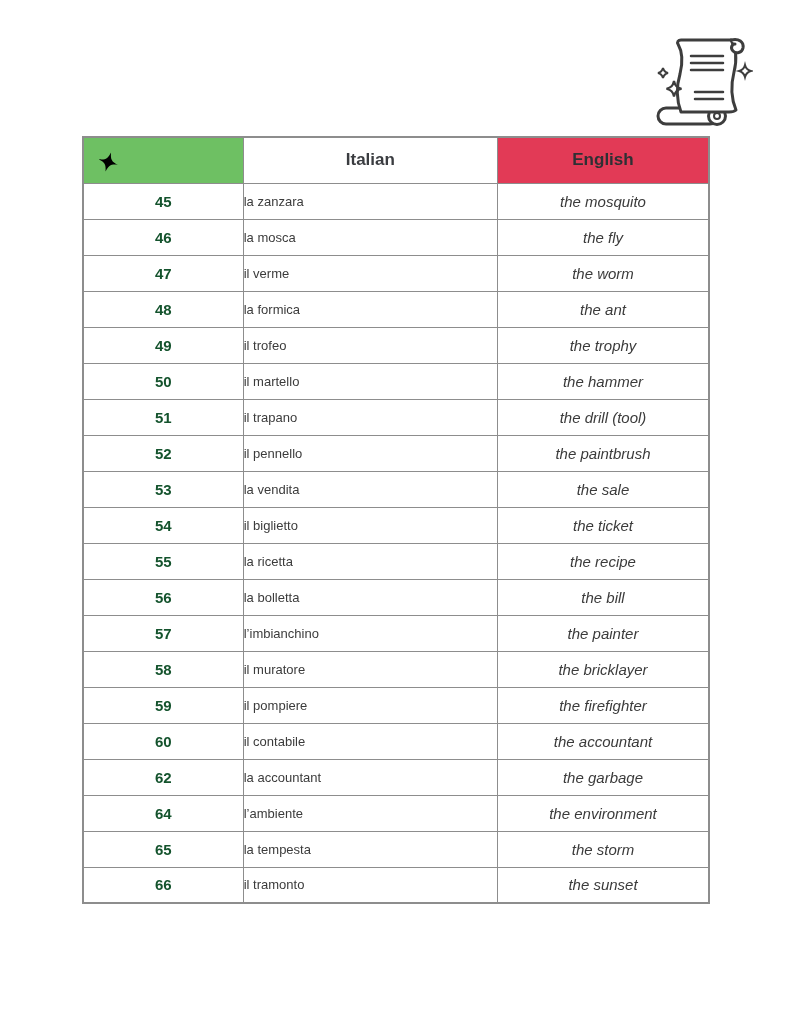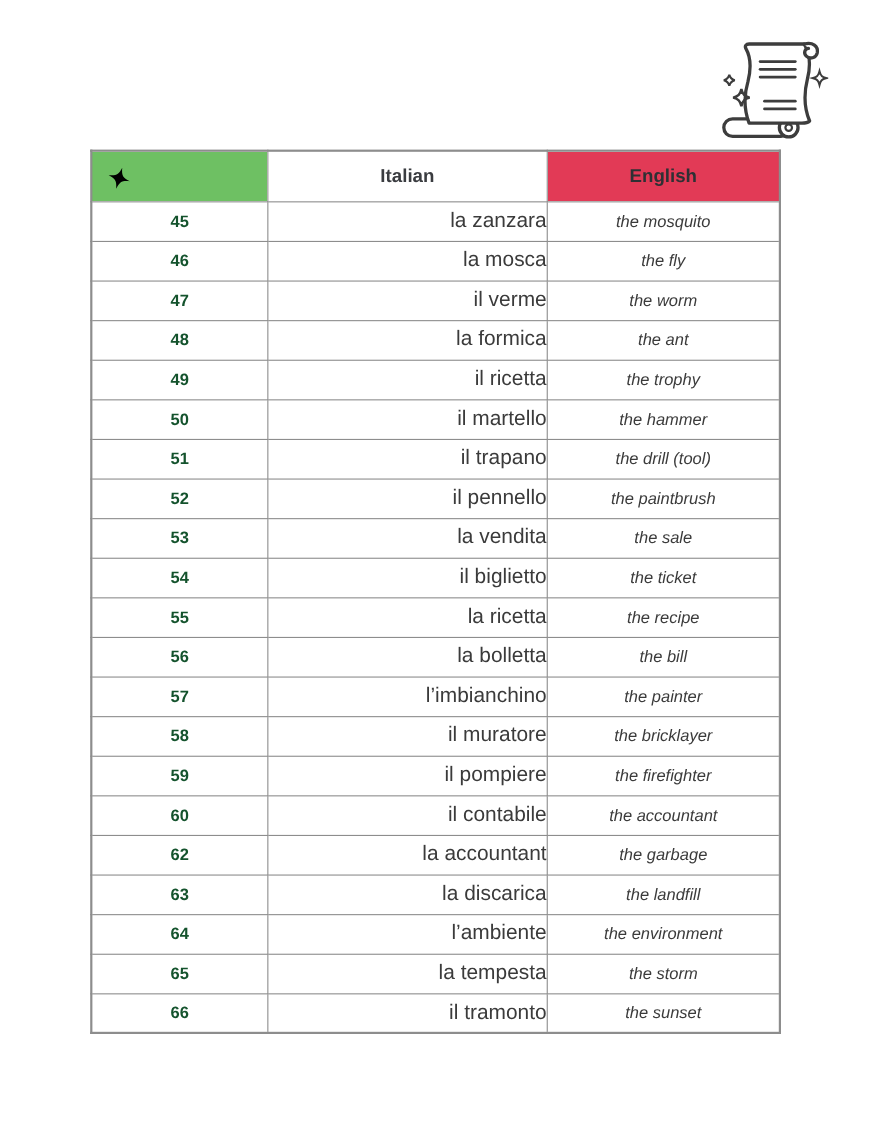--- a/index.html
+++ b/index.html
@@ -30,21 +30,21 @@
   th.col-it,  td.cell-it  { width:238px; }
   th.col-en,  td.cell-en  { width:198px; }
 
   tr.head-row { height:46px; }
   th.col-num { text-align:left; padding-left:11px; }
   th.col-it  { background:#ffffff; color:#3a3c40; font-size:17px; font-weight:700; text-align:center; }
   th.col-en  { color:#2e3034; font-size:17px; font-weight:700; text-align:center; }
 
   tbody tr { height:36px; }
   td.cell-num { text-align:center; font-size:15px; font-weight:700; color:#14532d; }
-  td.cell-it  { text-align:right; font-size:19px; font-weight:400; color:#3b3b3b; }
+  td.cell-it  { text-align:left; font-size:13px; font-weight:400; color:#3b3b3b; }
   td.cell-en  { text-align:center; font-size:15px; font-style:italic; color:#3b3b3b; }
 
   .sparkle { display:inline-block; transform:translateY(5px) rotate(8deg); }
 </style>
 </head>
 <body>
 
 <div class="page">
 
   <div class="header">
@@ -108,21 +108,21 @@
   </tr>
 
   <tr>
     <td class="cell-num">48</td>
     <td class="cell-it">la formica</td>
     <td class="cell-en">the ant</td>
   </tr>
 
   <tr>
     <td class="cell-num">49</td>
-    <td class="cell-it">il ricetta</td>
+    <td class="cell-it">il trofeo</td>
     <td class="cell-en">the trophy</td>
   </tr>
 
   <tr>
     <td class="cell-num">50</td>
     <td class="cell-it">il martello</td>
     <td class="cell-en">the hammer</td>
   </tr>
 
   <tr>
@@ -185,25 +185,20 @@
     <td class="cell-en">the accountant</td>
   </tr>
 
 
   <tr>
     <td class="cell-num">62</td>
     <td class="cell-it">la accountant</td>
     <td class="cell-en">the garbage</td>
   </tr>
 
-  <tr>
-    <td class="cell-num">63</td>
-    <td class="cell-it">la discarica</td>
-    <td class="cell-en">the landfill</td>
-  </tr>
 
   <tr>
     <td class="cell-num">64</td>
     <td class="cell-it">l’ambiente</td>
     <td class="cell-en">the environment</td>
   </tr>
 
   <tr>
     <td class="cell-num">65</td>
     <td class="cell-it">la tempesta</td>

